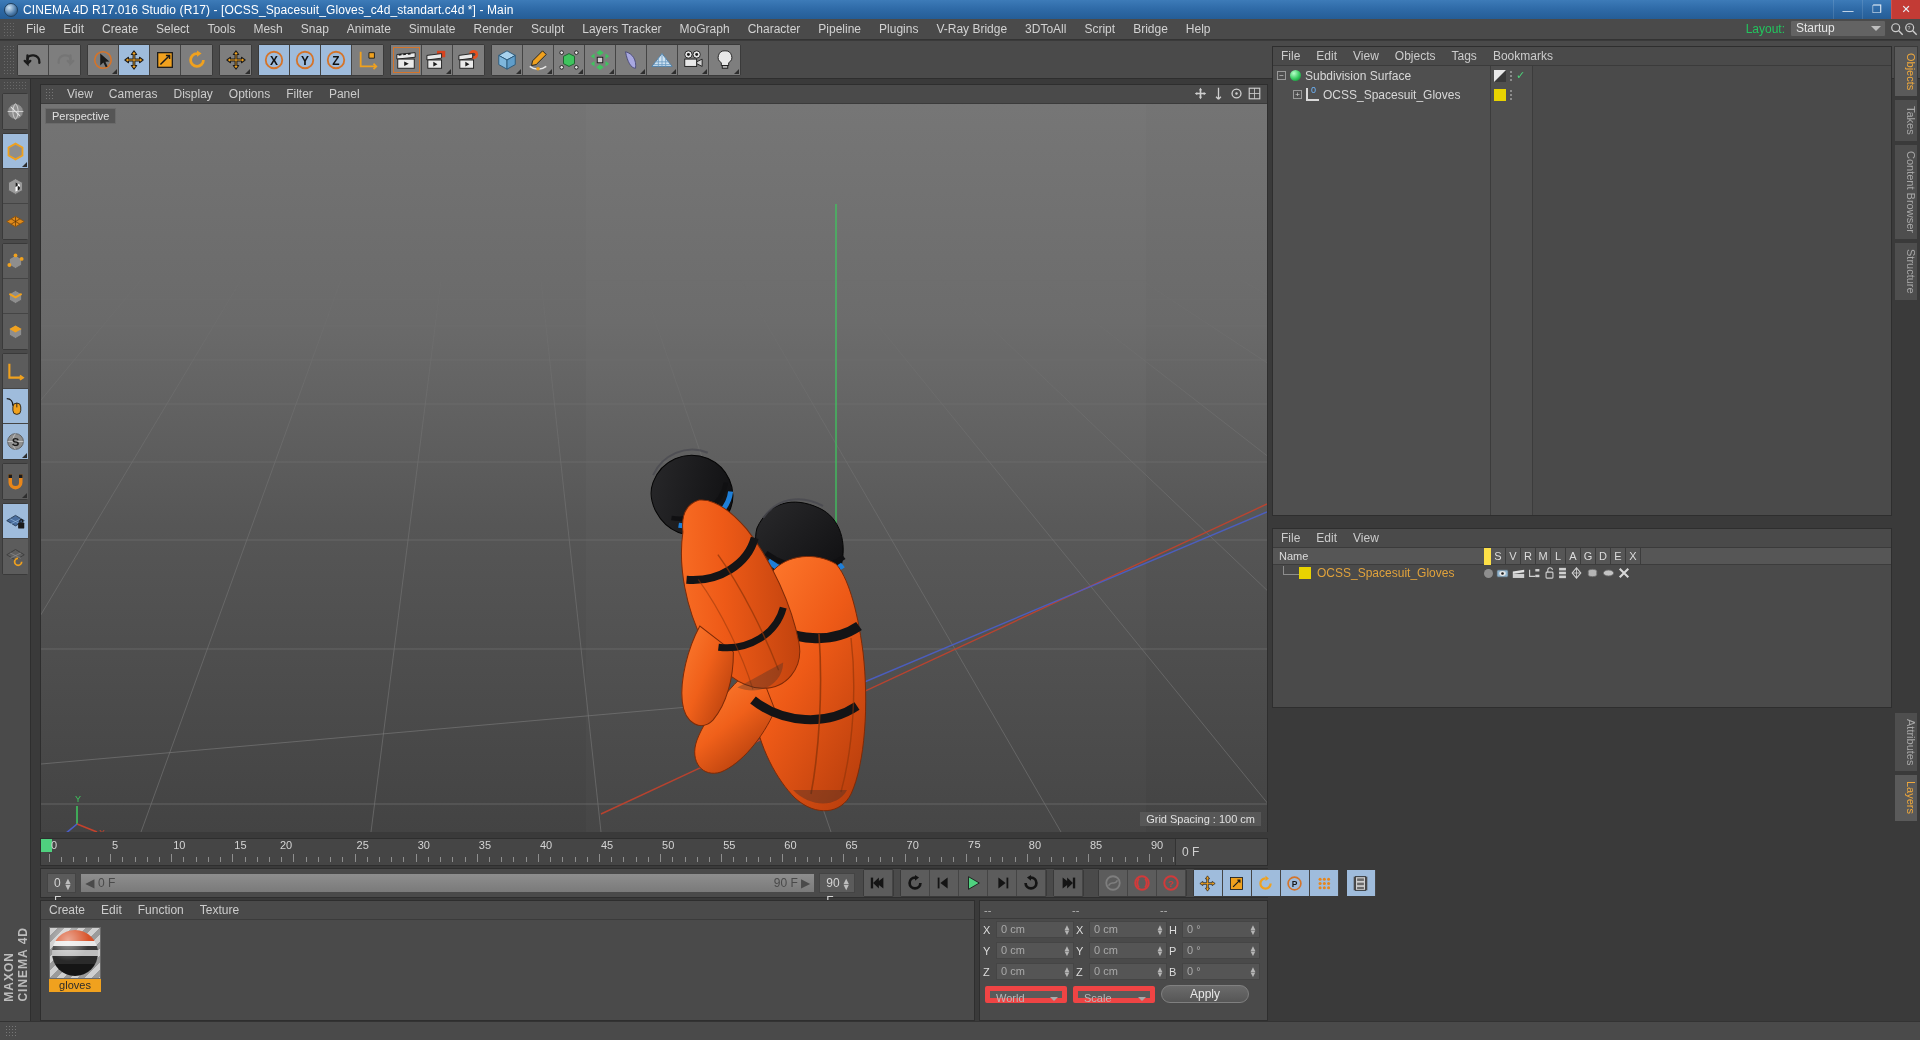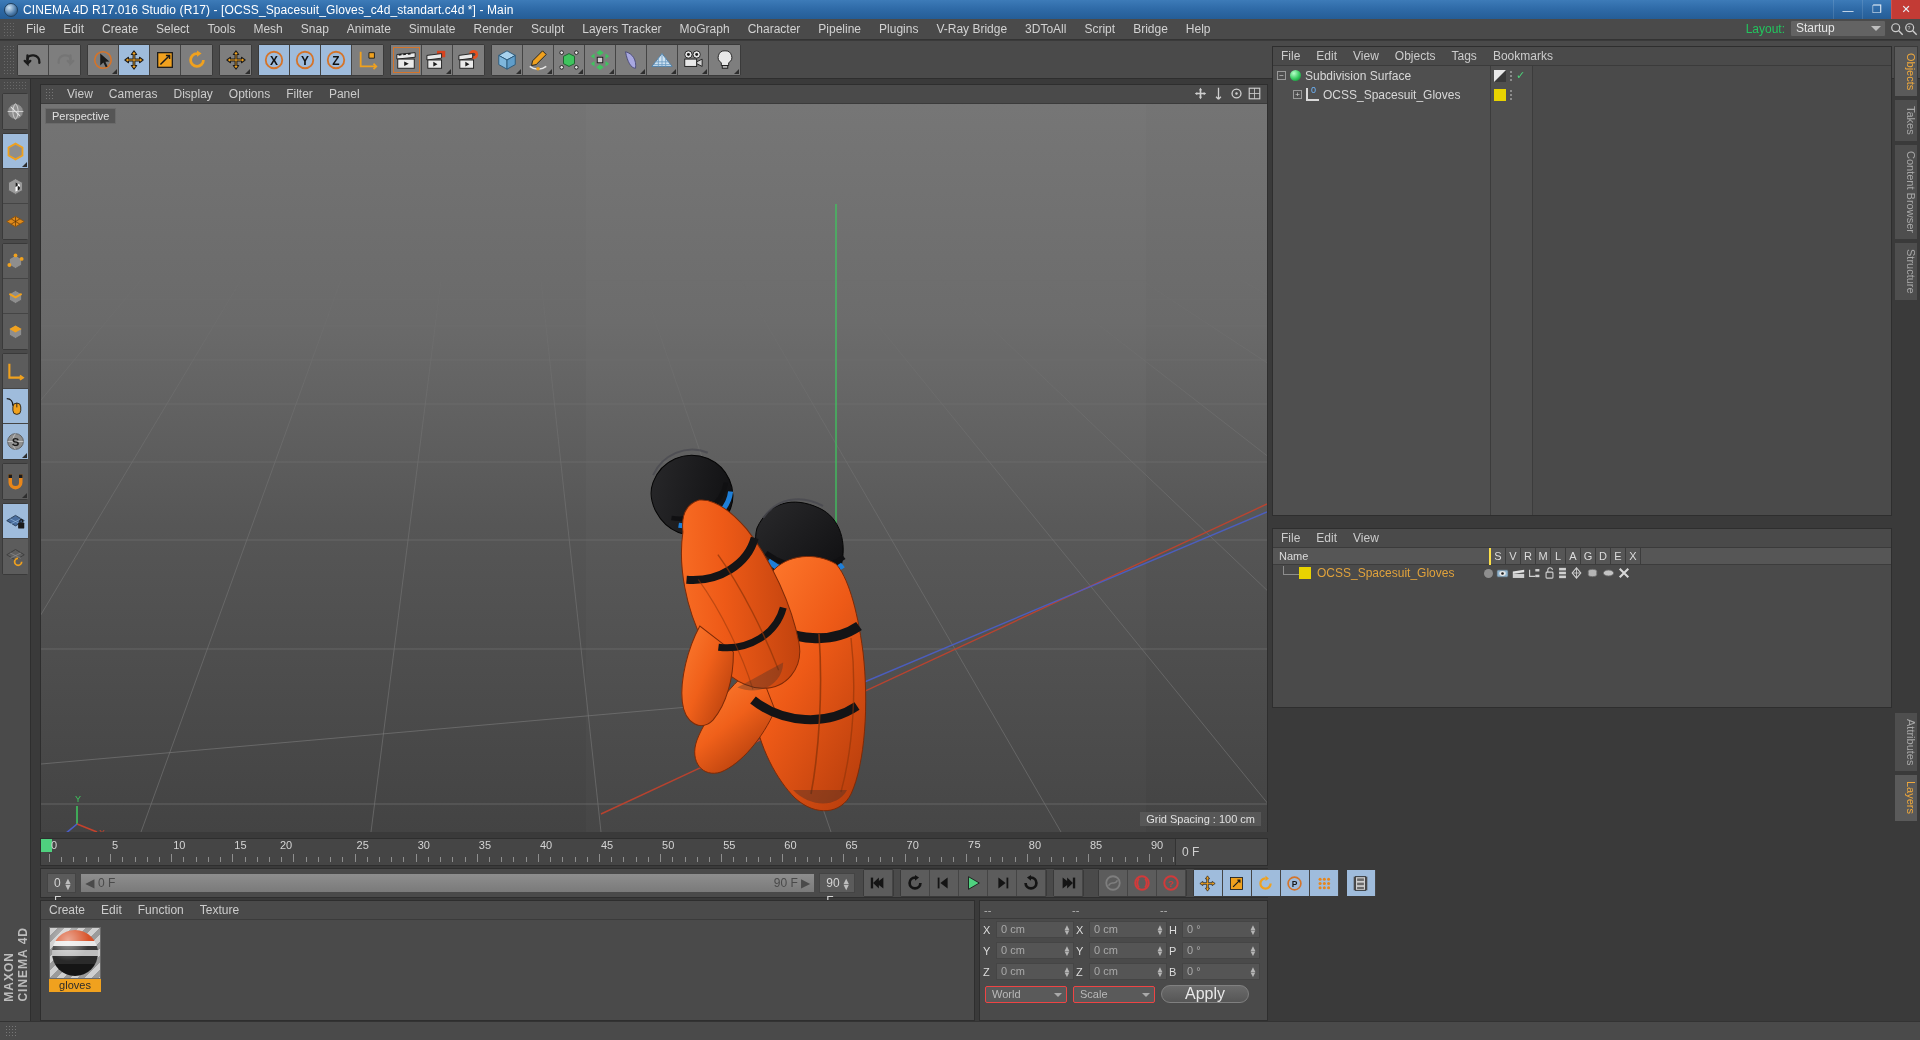--- a/index.html
+++ b/index.html
@@ -102,21 +102,21 @@
   .tagsq.yellow { background:#e8d300; }
   .tagsq.diag { background:linear-gradient(135deg,#e9e9e9 0 49%,#3a3a3a 51% 100%); }
   .dots3 { width:4px; height:12px; margin:0 3px;
     background-image:radial-gradient(#8c8c8c 1px,transparent 1px); background-size:4px 4px;}
   .check { color:#4cd47a; font-size:11px; }
 
   .matpanel { position:absolute; left:1272px; top:528px; width:620px; height:180px;
     background:#4a4a4a; border:1px solid #2e2e2e; }
   .mheader { display:flex; height:17px; background:#565656; border-bottom:1px solid #3c3c3c;
     font-size:11px; color:#dcdcdc; align-items:center; }
-  .mh-name { width:218px; padding-left:6px; border-right:2px solid #fde047; height:17px; line-height:17px;}
+  .mh-name { width:218px; padding-left:6px; border-right:7px solid #fde047; height:17px; line-height:17px;}
   .mh-col { width:15px; text-align:center; border-right:1px solid #3c3c3c; height:17px; line-height:17px;}
   .mrow { height:16px; display:flex; align-items:center; font-size:12px; color:#e0a23c; }
   .mrow .corner-l { width:16px; height:9px; border-left:1px solid #8d8d8d; border-bottom:1px solid #8d8d8d;
      margin-left:10px; margin-bottom:5px;}
 
   
   .edgetabs { position:absolute; right:0; top:46px; width:26px; height:660px; }
   .etab { width:24px; background:#4e4e4e; border:1px solid #3a3a3a; margin-bottom:2px;
     writing-mode:vertical-rl; text-orientation:mixed; font-size:11px; color:#a8a8a8;
     padding:6px 0; text-align:center; }
@@ -163,26 +163,26 @@
     background:#4a4a4a; border:1px solid #2e2e2e; }
   .coordhead { height:18px; display:flex; align-items:center; font-size:11px; color:#b4b4b4;
     border-bottom:1px solid #3a3a3a; }
   .ch-cell { width:88px; text-align:left; padding-left:4px; }
   .crow { display:flex; align-items:center; height:21px; gap:2px; padding:0 3px; }
   .clab { width:11px; font-size:11px; color:#dcdcdc; text-align:left; }
   .cfield { width:78px; height:17px; background:#555; border:1px solid #454545; color:#a9a9a9;
     font-size:11px; padding-left:4px; line-height:15px; position:relative; }
   .cfield .spin { position:absolute; right:2px; top:3px; font-size:8px; line-height:5px; color:#b5b5b5;}
   .crow2 { display:flex; align-items:center; height:22px; gap:6px; padding:0 5px; margin-top:1px; }
-  .cdd { width:82px; height:17px; background:#5a5a5a; border:1px solid #ef4444; border-radius:2px;
+  .cdd { width:82px; height:17px; background:#5a5a5a; border:5px solid #ef4444; border-radius:2px;
     color:#b9b9b9; font-size:11px; padding-left:6px; line-height:15px; position:relative;}
   .cdd .chev { position:absolute; right:4px; top:6px; width:0;height:0;
     border-left:4px solid transparent;border-right:4px solid transparent;border-top:4px solid #a9a9a9;}
   .capply { width:88px;height:18px; background:linear-gradient(to bottom,#6b6b6b,#565656);
-    border:1px solid #808080; border-radius:9px; color:#e8e8e8; font-size:16px;
+    border:1px solid #808080; border-radius:9px; color:#e8e8e8; font-size:12px;
     text-align:center; line-height:16px; }
 
   
   .status { position:absolute; left:0; bottom:0; width:1920px; height:19px; background:#4a4a4a;
     border-top:1px solid #333; display:flex; align-items:center; }
   .status .grip3 { width:11px;height:12px;margin:0 5px;
     background-image:radial-gradient(#777 1px,transparent 1px); background-size:3px 3px;}
   .status-txt { font-size:12px; color:#d6d6d6; }
 </style>
 </head>

